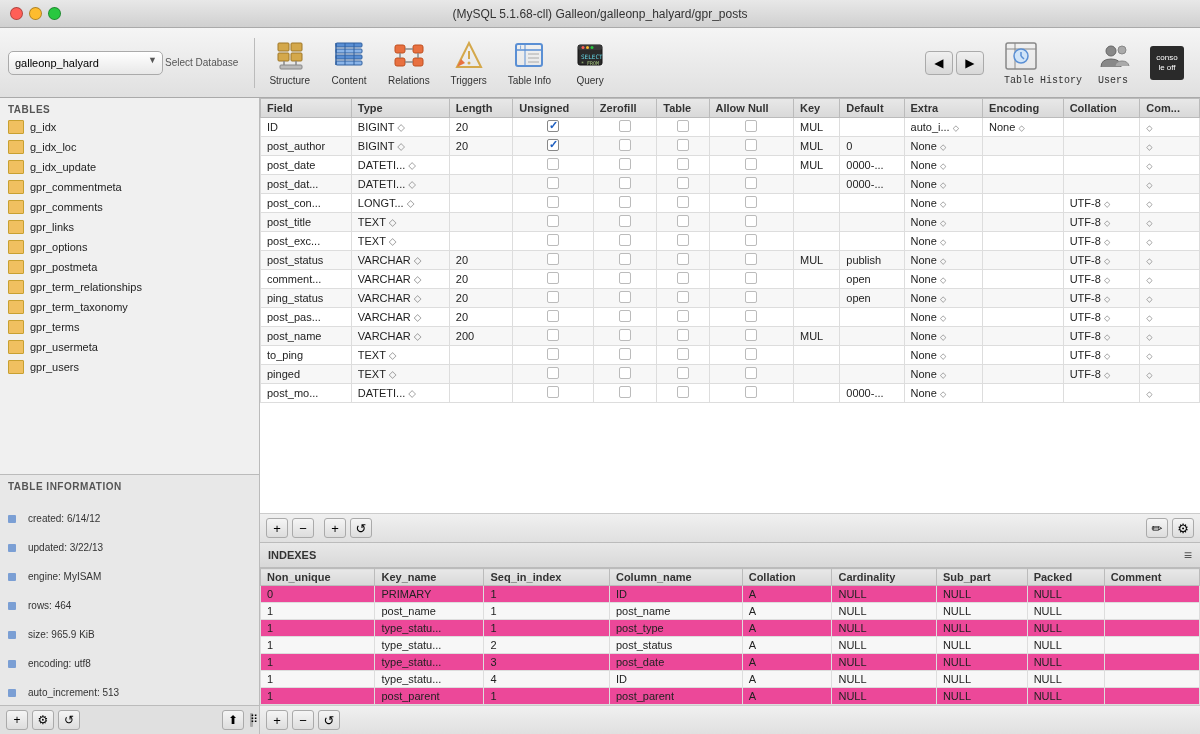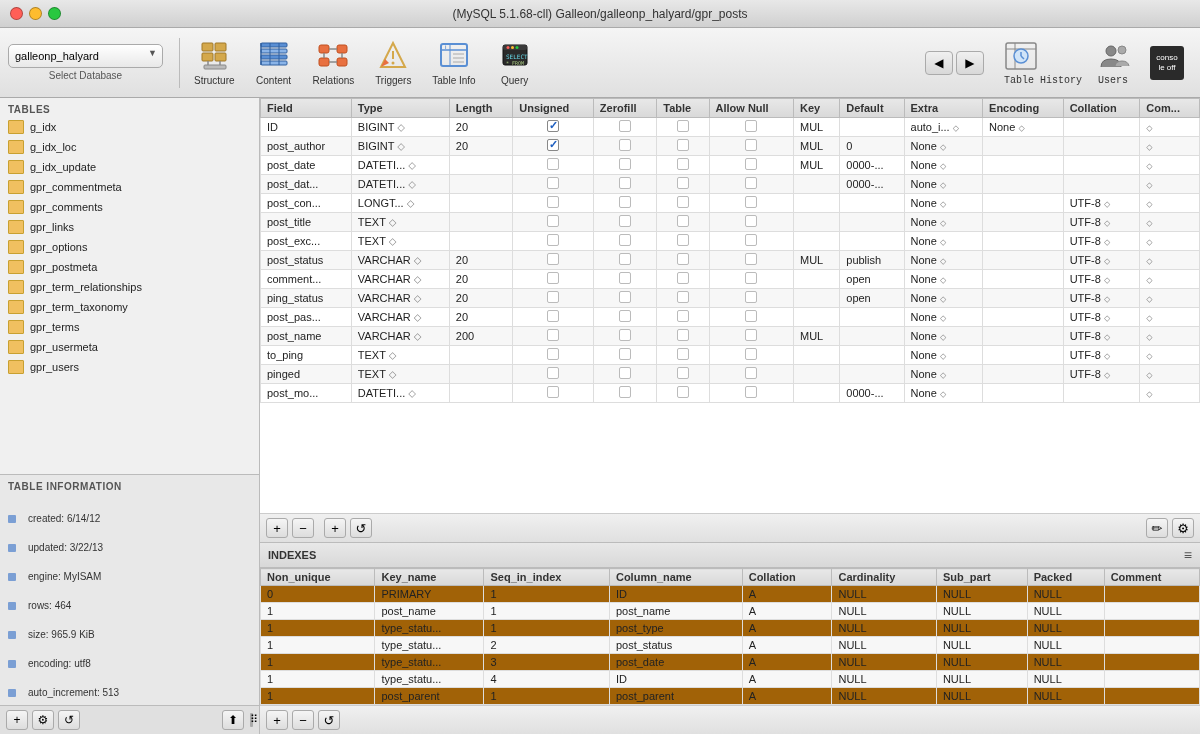--- a/index.html
+++ b/index.html
@@ -9,21 +9,21 @@
     .title-bar { background: linear-gradient(to bottom, #e8e8e8, #d0d0d0); border-bottom: 1px solid #aaa; height: 28px; display: flex; align-items: center; justify-content: center; position: relative; }
     .title-bar-buttons { position: absolute; left: 10px; display: flex; gap: 6px; }
     .tb-btn { width: 13px; height: 13px; border-radius: 50%; border: 1px solid rgba(0,0,0,0.3); cursor: pointer; }
     .tb-close { background: #ff5f57; }
     .tb-min { background: #febc2e; }
     .tb-max { background: #28c840; }
     .title-text { font-size: 12px; color: #333; font-weight: 500; }
 
     
     .toolbar { background: linear-gradient(to bottom, #f5f5f5, #e0e0e0); border-bottom: 1px solid #aaa; height: 70px; display: flex; align-items: center; padding: 0 8px; gap: 0; }
-    .db-selector { margin-right: 12px; display: flex; flex-direction: column; align-items: center; gap: 2px; }
+    .db-selector { margin-right: 12px; display: flex; align-items: center; gap: 2px; }
     .db-select { width: 155px; height: 24px; border-radius: 5px; border: 1px solid #aaa; background: linear-gradient(to bottom, #fff, #e8e8e8); font-size: 11px; padding: 0 6px; appearance: none; -webkit-appearance: none; }
     .db-select-wrapper { position: relative; }
     .db-select-wrapper::after { content: "▼"; position: absolute; right: 6px; top: 4px; font-size: 9px; color: #555; pointer-events: none; }
     .db-label { font-size: 10px; color: #555; }
     .toolbar-sep { width: 1px; height: 50px; background: #bbb; margin: 0 4px; }
     .toolbar-btn { display: flex; flex-direction: column; align-items: center; justify-content: center; padding: 4px 10px; gap: 4px; cursor: pointer; border-radius: 4px; min-width: 58px; height: 58px; }
     .toolbar-btn-label { font-size: 10px; color: #333; }
     .toolbar-icon { width: 32px; height: 32px; display: flex; align-items: center; justify-content: center; }
     .spacer { flex: 1; }
     .nav-btn { width: 28px; height: 24px; border: 1px solid #aaa; border-radius: 4px; background: linear-gradient(to bottom, #f0f0f0, #d8d8d8); display: flex; align-items: center; justify-content: center; cursor: pointer; font-size: 12px; }
@@ -61,21 +61,21 @@
     .cb-checked { display: inline-block; width: 12px; height: 12px; border: 1px solid #888; border-radius: 2px; background: #fff; position: relative; }
     .cb-checked::after { content: "✓"; position: absolute; top: -2px; left: 1px; font-size: 11px; color: #2060c0; font-weight: bold; }
     .cb-unchecked { display: inline-block; width: 12px; height: 12px; border: 1px solid #bbb; border-radius: 2px; background: #fff; }
     .spinner-icon { font-size: 9px; color: #888; }
 
     
     .table-toolbar { display: flex; align-items: center; padding: 4px 6px; border-top: 1px solid #ccc; background: linear-gradient(to bottom, #f0f0f0, #e0e0e0); gap: 4px; }
     .icon-btn { width: 22px; height: 20px; border: 1px solid #aaa; border-radius: 3px; background: linear-gradient(to bottom, #f5f5f5, #ddd); display: flex; align-items: center; justify-content: center; cursor: pointer; font-size: 13px; }
 
     
-    .indexes-section { border-top: 1px solid #bbb; background: #a16207; flex-shrink: 0; }
+    .indexes-section { border-top: 1px solid #bbb; background: #ec4899; flex-shrink: 0; }
     .indexes-header { display: flex; align-items: center; background: linear-gradient(to bottom, #e8e8e8, #d8d8d8); padding: 4px 8px; border-bottom: 1px solid #bbb; }
     .indexes-title { font-size: 11px; font-weight: 700; color: #333; flex: 1; }
     .indexes-table-container { max-height: 210px; overflow-y: auto; }
     .indexes-table { width: 100%; border-collapse: collapse; font-size: 11px; }
     .indexes-table th { border: 1px solid #bbb; padding: 2px 6px; font-weight: 600; color: #333; background: linear-gradient(to bottom, #e8e8e8, #d8d8d8); }
     .indexes-table td { border: 1px solid #ddd; padding: 2px 6px; color: #222; }
     .indexes-table tr:nth-child(even) { background: #f7f7f7; }
     .indexes-bottom-bar { display: flex; align-items: center; padding: 4px 6px; border-top: 1px solid #ccc; background: linear-gradient(to bottom, #f0f0f0, #e0e0e0); gap: 4px; }
     .menu-icon { font-size: 14px; color: #555; margin-left: auto; cursor: pointer; }
   </style>

